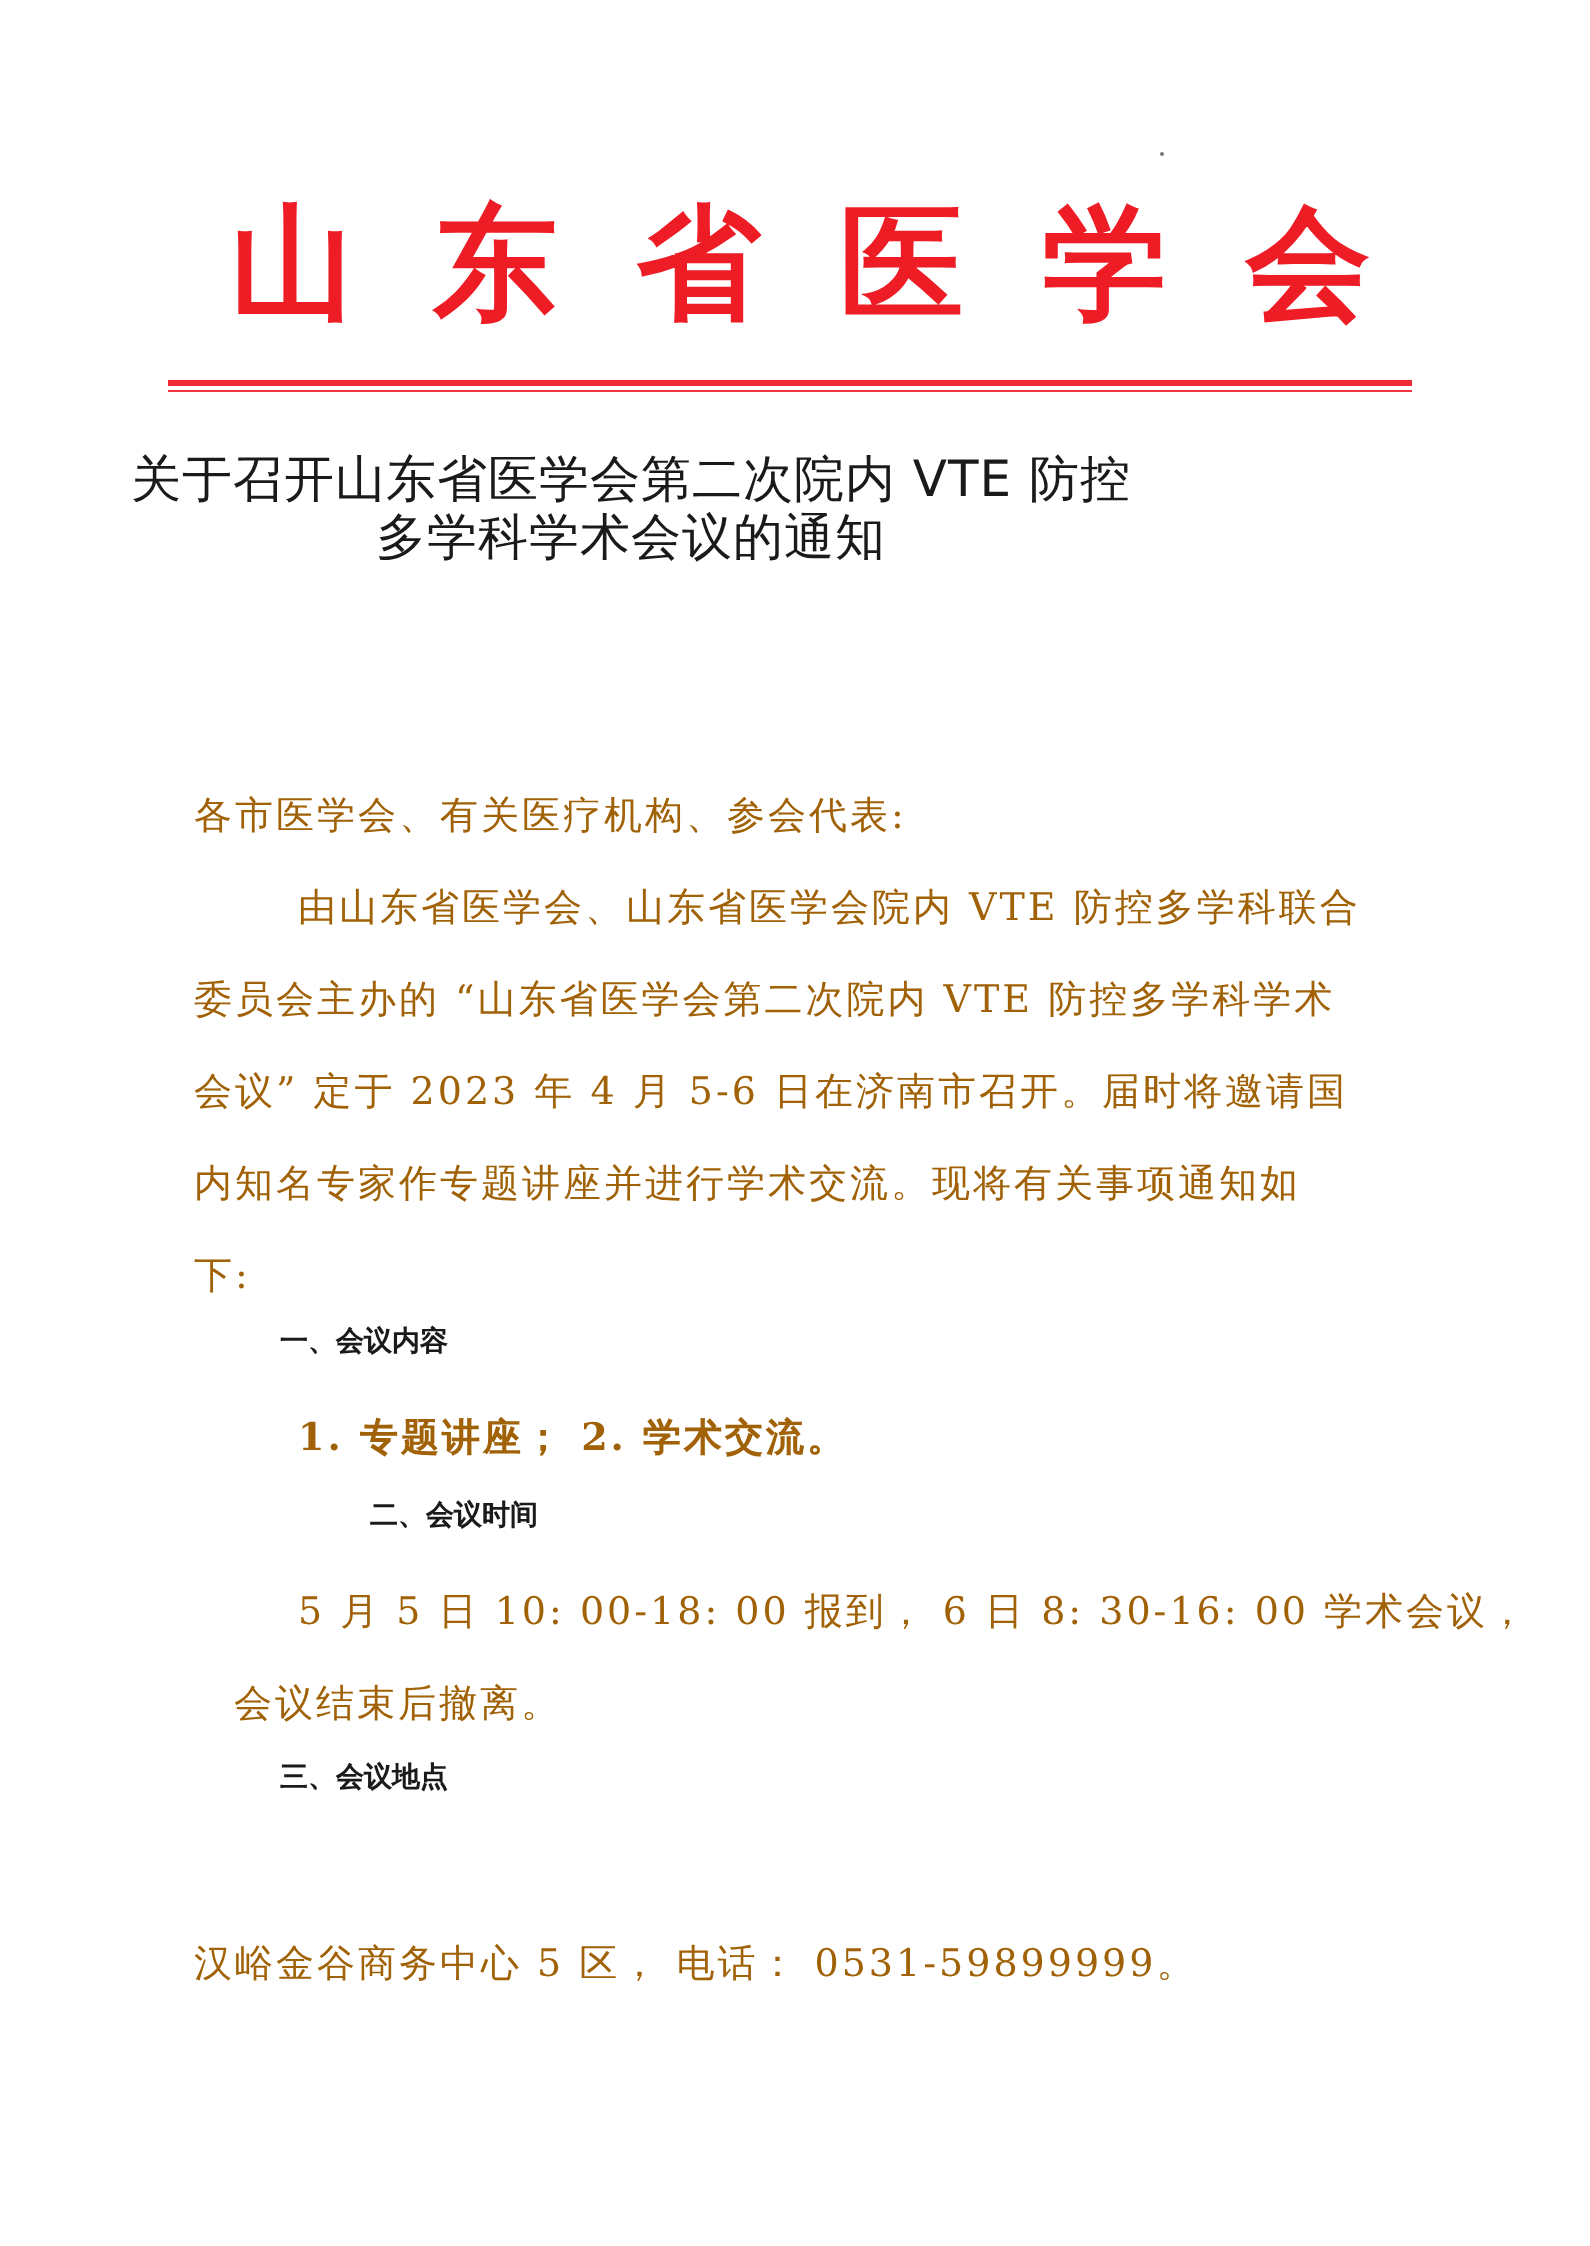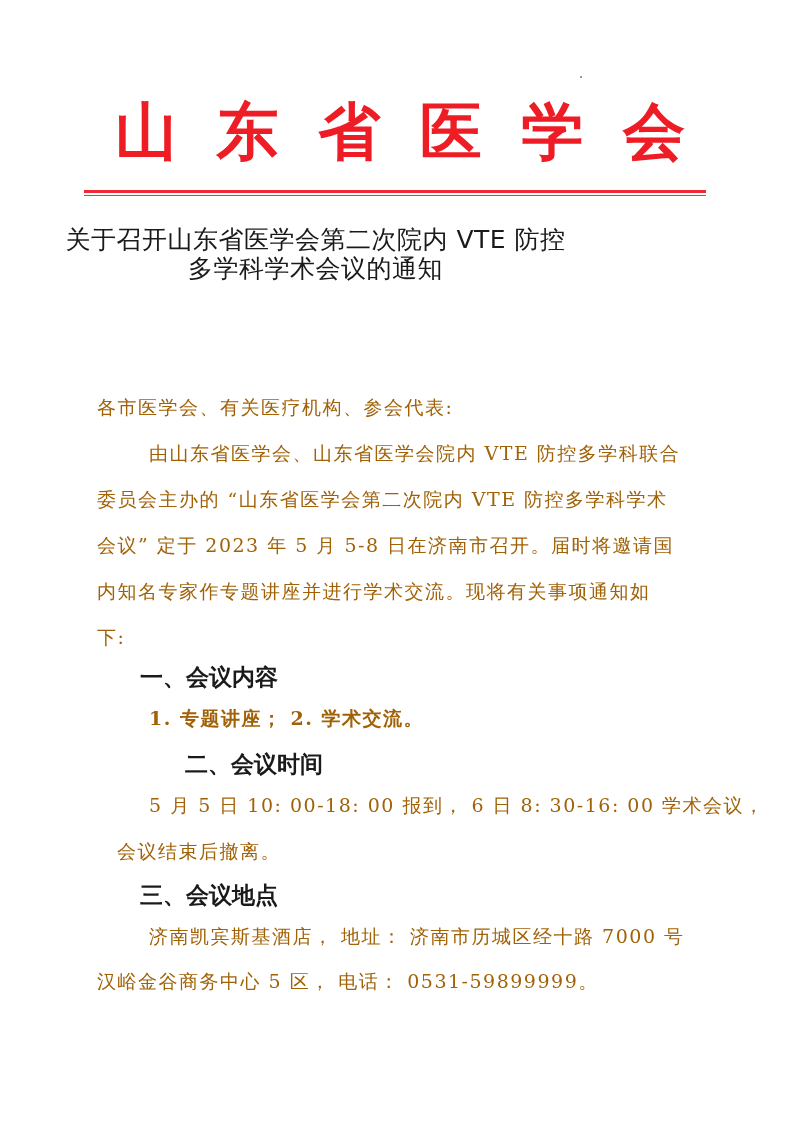--- a/index.html
+++ b/index.html
@@ -85,21 +85,21 @@
     color: #a16207;
     white-space: nowrap;
     letter-spacing: 1.5px;
   }
   .indent { left: 124px; margin-left: 25px; }
   .heading {
     position: absolute;
     left: 140px;
     font-family: "DejaVu Sans", "Liberation Sans", sans-serif;
     font-weight: bold;
-    font-size: 23px;
+    font-size: 14px;
     color: #1a1a1a;
   }
   .dot {
     position: absolute;
     left: 580px;
     top: 76px;
     width: 2px;
     height: 2px;
     background: #777;
     border-radius: 50%;
@@ -128,28 +128,27 @@
   </div>
 
   <div class="doc-title title-line-1">关于召开山东省医学会第二次院内 VTE 防控</div>
   <div class="doc-title title-line-2">多学科学术会议的通知</div>
 
 
   <div class="body-line" style="top:395px;">各市医学会、有关医疗机构、参会代表:</div>
 
   <div class="body-line indent" style="top:441px;">由山东省医学会、山东省医学会院内 VTE 防控多学科联合</div>
   <div class="body-line" style="top:487px;">委员会主办的 “山东省医学会第二次院内 VTE 防控多学科学术</div>
-  <div class="body-line" style="top:533px;">会议” 定于 2023 年 5 月 5-8 日在济南市召开。届时将邀请国</div>
+  <div class="body-line" style="top:533px;">会议” 定于 2023 年 4 月 5-6 日在济南市召开。届时将邀请国</div>
   <div class="body-line" style="top:579px;">内知名专家作专题讲座并进行学术交流。现将有关事项通知如</div>
   <div class="body-line" style="top:625px;">下:</div>
 
   <div class="heading" style="top:662px;">一、会议内容</div>
   <div class="body-line indent" style="top:706px;font-weight:bold;">1. 专题讲座； 2. 学术交流。</div>
 
   <div class="heading" style="top:749px;margin-left:45px;">二、会议时间</div>
   <div class="body-line indent" style="top:793px;">5 月 5 日 10: 00-18: 00 报到， 6 日 8: 30-16: 00 学术会议，</div>
   <div class="body-line" style="top:839px;margin-left:20px;">会议结束后撤离。</div>
 
   <div class="heading" style="top:880px;">三、会议地点</div>
-  <div class="body-line indent" style="top:924px;">济南凯宾斯基酒店， 地址： 济南市历城区经十路 7000 号</div>
   <div class="body-line" style="top:969px;">汉峪金谷商务中心 5 区， 电话： 0531-59899999。</div>
 
 </div>
 
 </body></html>

